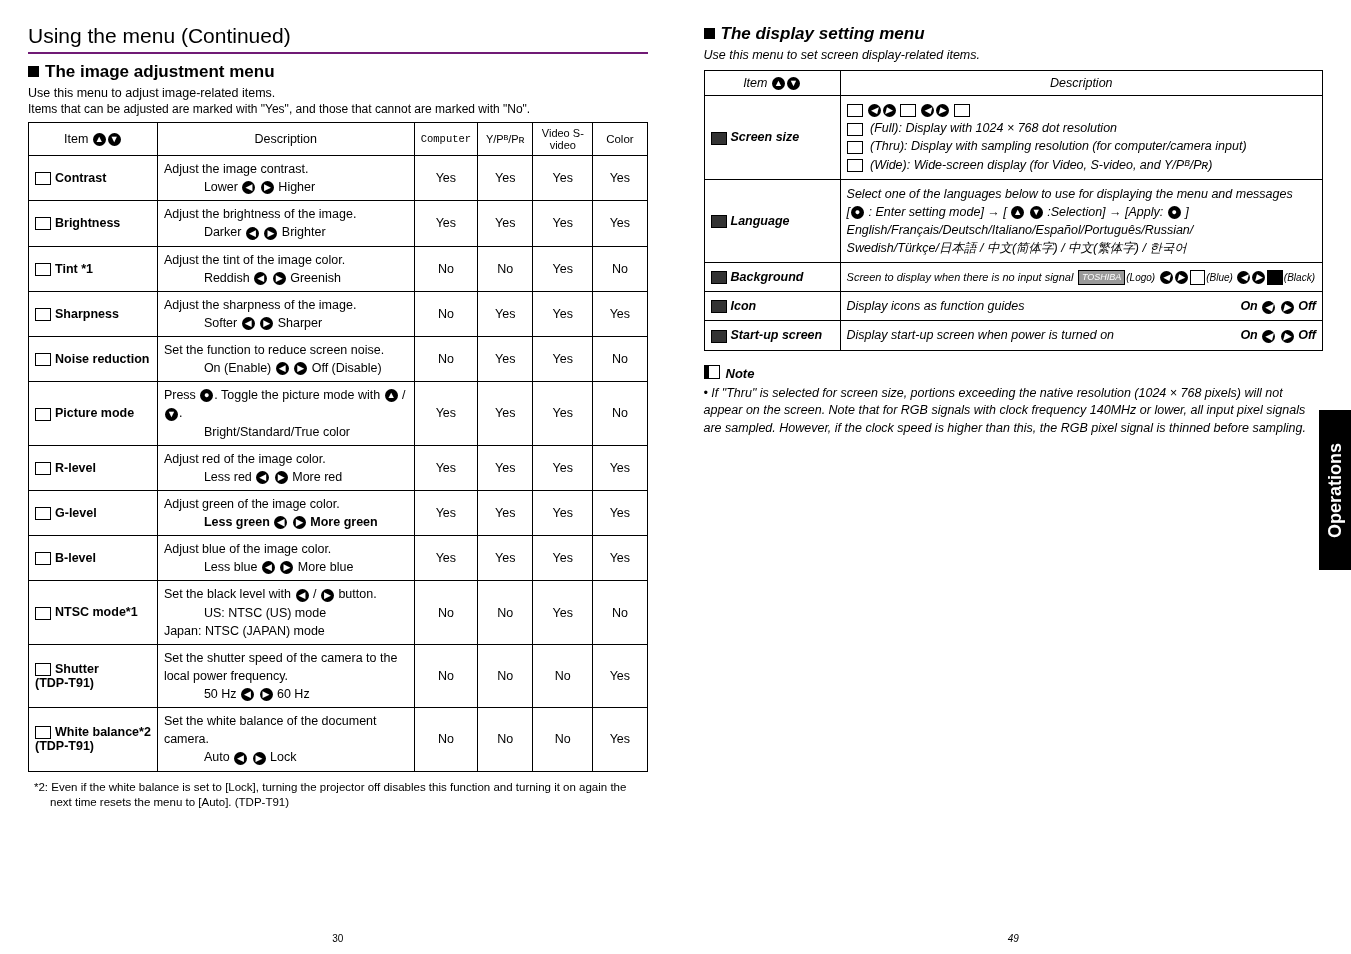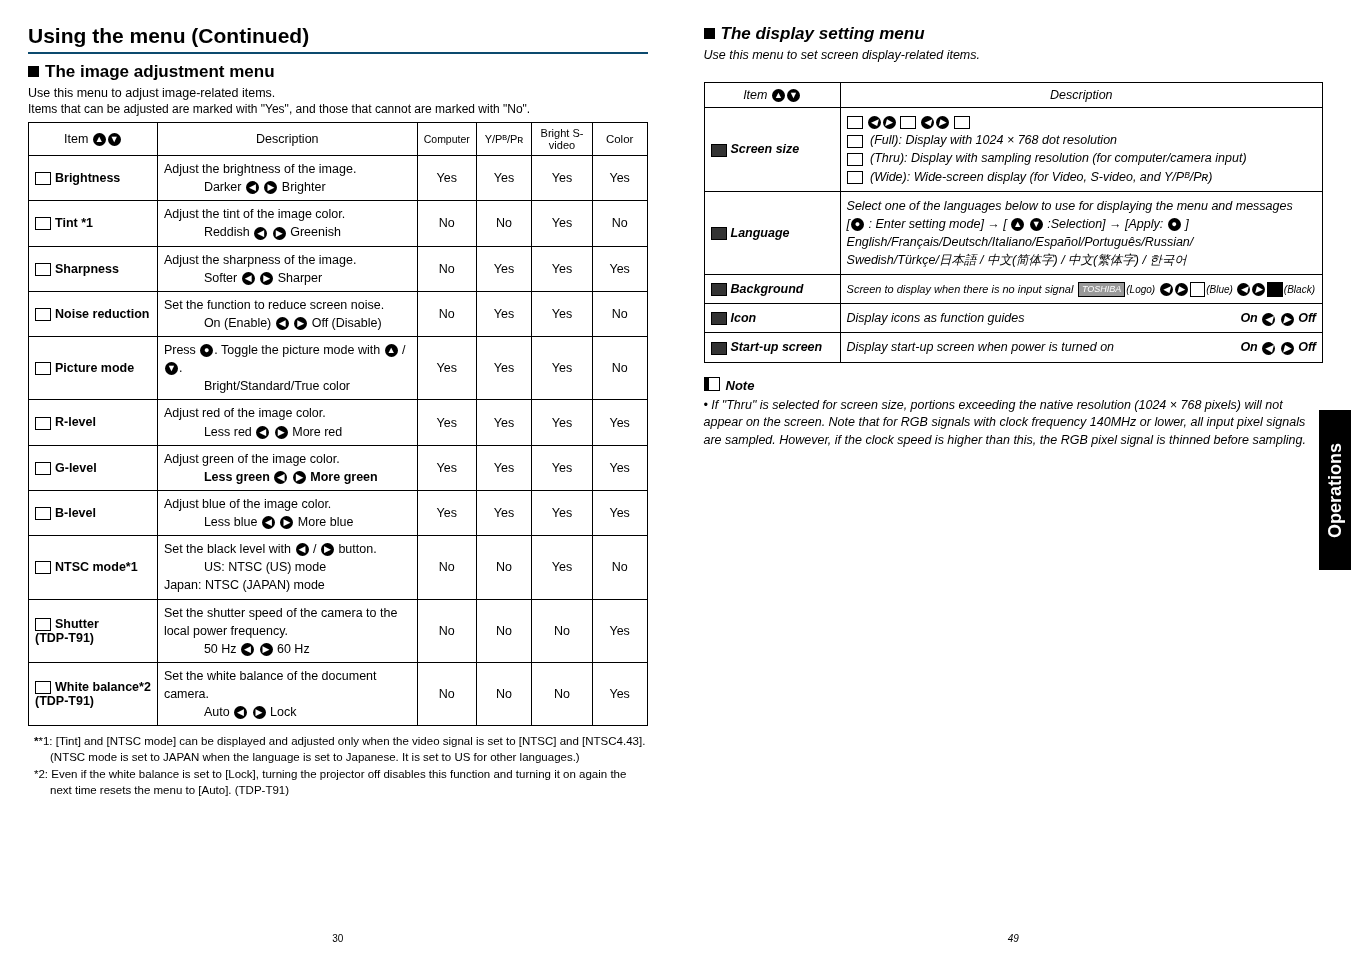--- a/index.html
+++ b/index.html
@@ -16,22 +16,22 @@
   .page {
     flex: 1;
     padding: 24px 28px 10px 28px;
     display: flex;
     flex-direction: column;
   }
   .page-left { border-right: none; }
   .page-right { border-left: none; font-style: italic; }
   .page-title {
     font-size: 21px;
-    font-weight: bold;
-    border-bottom: 2px solid #0c4a6e;
+    font-weight: normal;
+    border-bottom: 2px solid #701a75;
     padding-bottom: 4px;
     margin-bottom: 8px;
   }
   .section-title {
     font-size: 17px;
     font-weight: bold;
     margin-bottom: 4px;
   }
   .square { display:inline-block; width:11px; height:11px; background:#000; margin-right:6px; vertical-align: baseline;}
   .subtext { font-size: 12.5px; margin-bottom: 2px; }
@@ -123,28 +123,36 @@
   <div class="page-title">Using the menu (Continued)</div>
   <div class="section-title"><span class="square"></span><span>The image adjustment menu</span></div>
   <div class="subtext">Use this menu to adjust image-related items.</div>
   <div class="subtext" style="font-size:12px;">Items that can be adjusted are marked with  "Yes", and those that cannot are marked with "No".</div>
 
   <table class="menu">
     <thead>
       <tr>
         <th style="width:17%;"><span>Item</span> <span class="circle-btn">▲</span><span class="circle-btn">▼</span></th>
         <th style="width:43%;">Description</th>
-        <th style="width:9%; font-size:10.5px;">Computer</th>
+        <th style="width:9%; font-size:10.5px;font-family:Liberation Mono, monospace;">Computer</th>
         <th style="width:9%; font-size:11px;">Y/Pᴮ/Pʀ</th>
-        <th style="width:10%; font-size:11px;">Bright S-video</th>
+        <th style="width:10%; font-size:11px;">Video S-video</th>
         <th style="width:9%; font-size:11.5px;">Color</th>
       </tr>
     </thead>
     <tbody id="left-rows">
         <tr>
+          <td class="itemcell"><span class="icon-box"></span><span>Contrast</span></td>
+          <td class="desc-line">Adjust the image contrast.<br><span style="padding-left:40px;">Lower  <span class="circle-btn">◀</span> <span class="circle-btn">▶</span>  Higher</span></td>
+          <td class="center">Yes</td>
+          <td class="center">Yes</td>
+          <td class="center">Yes</td>
+          <td class="center">Yes</td>
+        </tr>
+        <tr>
           <td class="itemcell"><span class="icon-box"></span><span>Brightness</span></td>
           <td class="desc-line">Adjust the brightness of the image.<br><span style="padding-left:40px;">Darker  <span class="circle-btn">◀</span> <span class="circle-btn">▶</span>  Brighter</span></td>
           <td class="center">Yes</td>
           <td class="center">Yes</td>
           <td class="center">Yes</td>
           <td class="center">Yes</td>
         </tr>
         <tr>
           <td class="itemcell"><span class="icon-box"></span><span>Tint *1</span></td>
           <td class="desc-line">Adjust the tint of the image color.<br><span style="padding-left:40px;">Reddish  <span class="circle-btn">◀</span> <span class="circle-btn">▶</span>  Greenish</span></td>
@@ -222,30 +230,29 @@
           <td class="desc-line">Set the white balance of the document camera.<br><span style="padding-left:40px;">Auto  <span class="circle-btn">◀</span> <span class="circle-btn">▶</span>  Lock</span></td>
           <td class="center">No</td>
           <td class="center">No</td>
           <td class="center">No</td>
           <td class="center">Yes</td>
         </tr>
       </tbody>
   </table>
 
   <div class="footnote">
-    <p><span style="font-weight:bold;">*</span><span style="display:inline;">*1: [Tint] and [NTSC mode] can be displayed and adjusted only when the video signal is set to [NTSC] and [NTSC4.43]. (NTSC mode is set to JAPAN when the language is set to Japanese. It is set to US for other languages.)</span></p>
     <p><span>*2: Even if the white balance is set to [Lock], turning  the projector off disables this function and turning it on again the next time resets the menu to [Auto]. (TDP-T91)</span></p>
   </div>
 
   <div class="pagenum">30</div>
 </div>
 
 <div class="page page-right">
   <div class="section-title"><span class="square"></span><span>The display setting menu</span></div>
-  <div class="subtext" style="margin-bottom:20px;">Use this menu to set screen display-related items.</div>
+  <div class="subtext" style="margin-bottom:8px;">Use this menu to set screen display-related items.</div>
 
   <table class="display">
     <thead>
       <tr>
         <th style="width:22%;"><span>Item</span> <span class="circle-btn">▲</span><span class="circle-btn">▼</span></th>
         <th>Description</th>
       </tr>
     </thead>
     <tbody id="right-rows">
         <tr>

